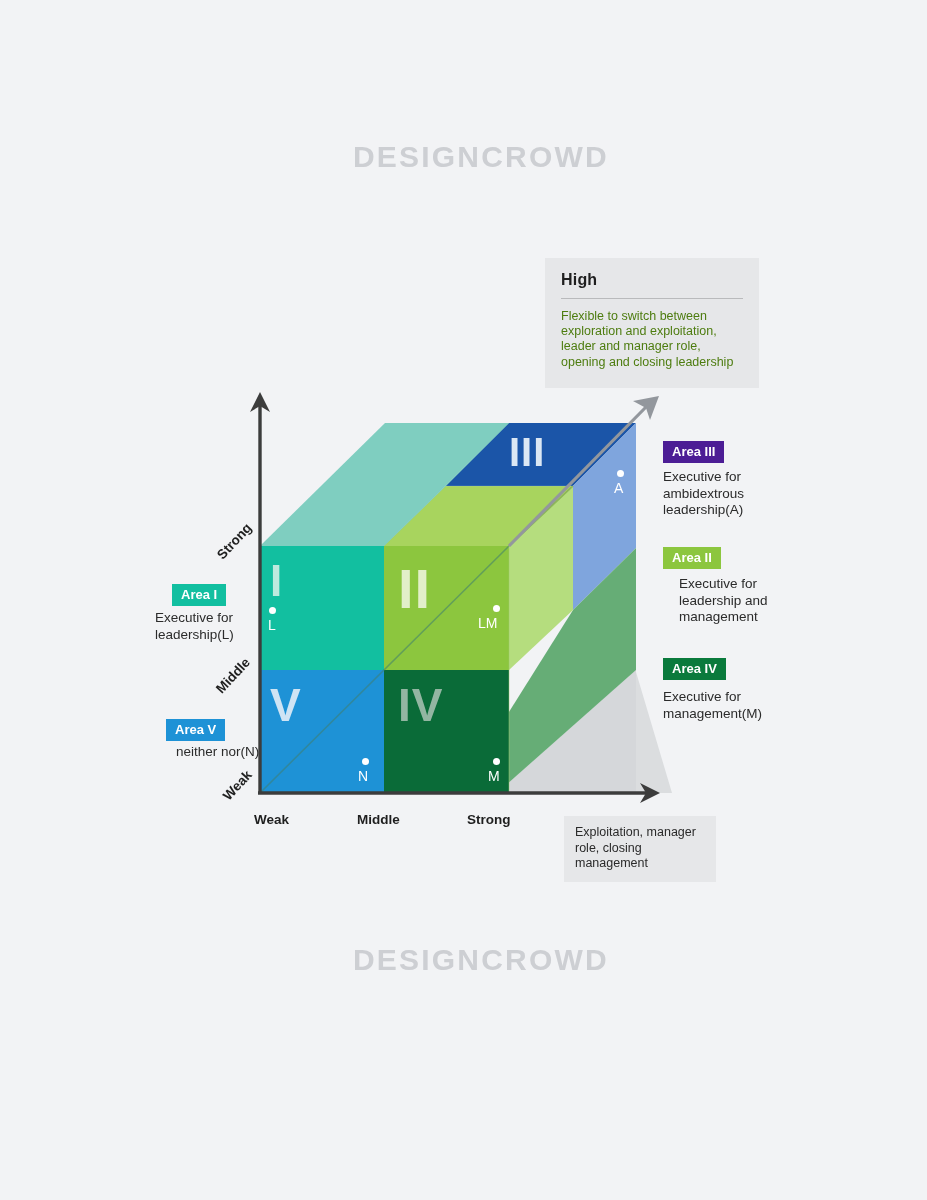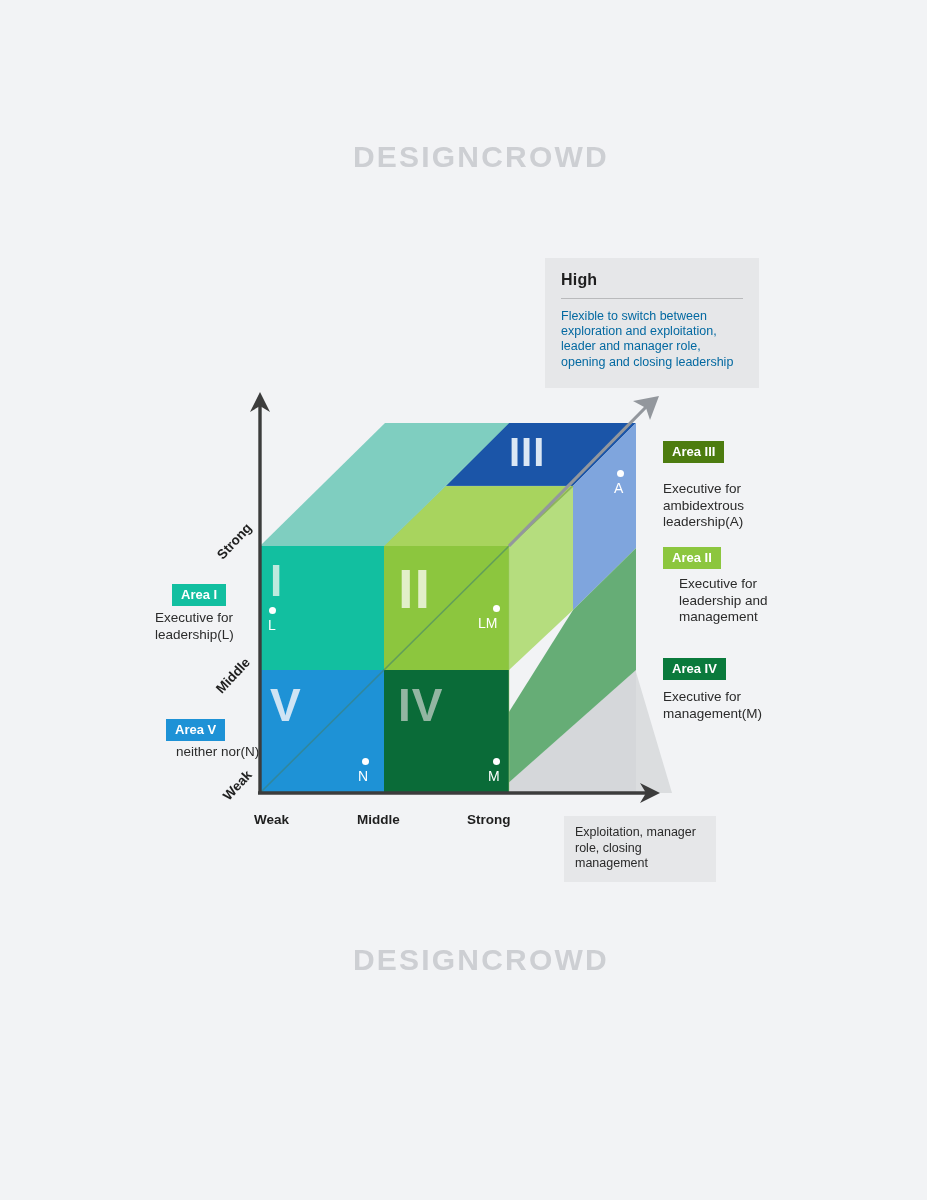--- a/index.html
+++ b/index.html
@@ -37,41 +37,41 @@
   #callout-x{left:564px;top:816px;width:152px;}
 
   #highbox{
     position:absolute;left:545px;top:258px;width:214px;height:130px;
     background:#e6e7e9;
     box-sizing:border-box;
     padding:13px 16px 12px 16px;
   }
   #highbox .h-title{font-size:16px;font-weight:bold;color:#1f1f1f;letter-spacing:.2px;}
   #highbox .h-rule{height:1px;background:#b9babc;margin:9px 0 10px 0;}
-  #highbox .h-body{font-size:12.5px;line-height:15.2px;color:#0369a1;}
+  #highbox .h-body{font-size:12.5px;line-height:15.2px;color:#4d7c0f;}
 
   .tag{
     position:absolute;
     color:#ffffff;
     font-size:13px;
     font-weight:bold;
     padding:3px 9px 4px 9px;
     white-space:nowrap;
     line-height:15px;
   }
   .legend-text{
     position:absolute;
     font-size:13.5px;
     line-height:16.5px;
     color:#2b2b2b;
     white-space:pre-line;
   }
 
-  #tag-III{left:663px;top:441px;background:#4d7c0f;}
-  #txt-III{left:663px;top:469px;width:140px;margin-top:12px;}
+  #tag-III{left:663px;top:441px;background:#4c1d95;}
+  #txt-III{left:663px;top:469px;width:140px;}
   #tag-II{left:663px;top:547px;background:#8cc63e;}
   #txt-II{left:663px;top:576px;width:140px;margin-left:16px;}
   #tag-IV{left:663px;top:658px;background:#0a7a3c;}
   #txt-IV{left:663px;top:689px;width:140px;}
 
   #tag-I{left:172px;top:584px;background:#12bfa0;}
   #txt-I{left:155px;top:610px;width:130px;text-align:left;}
   #tag-V{left:166px;top:719px;background:#1e92d6;}
   #txt-V{left:145px;top:744px;width:135px;padding-left:31px;}
 

